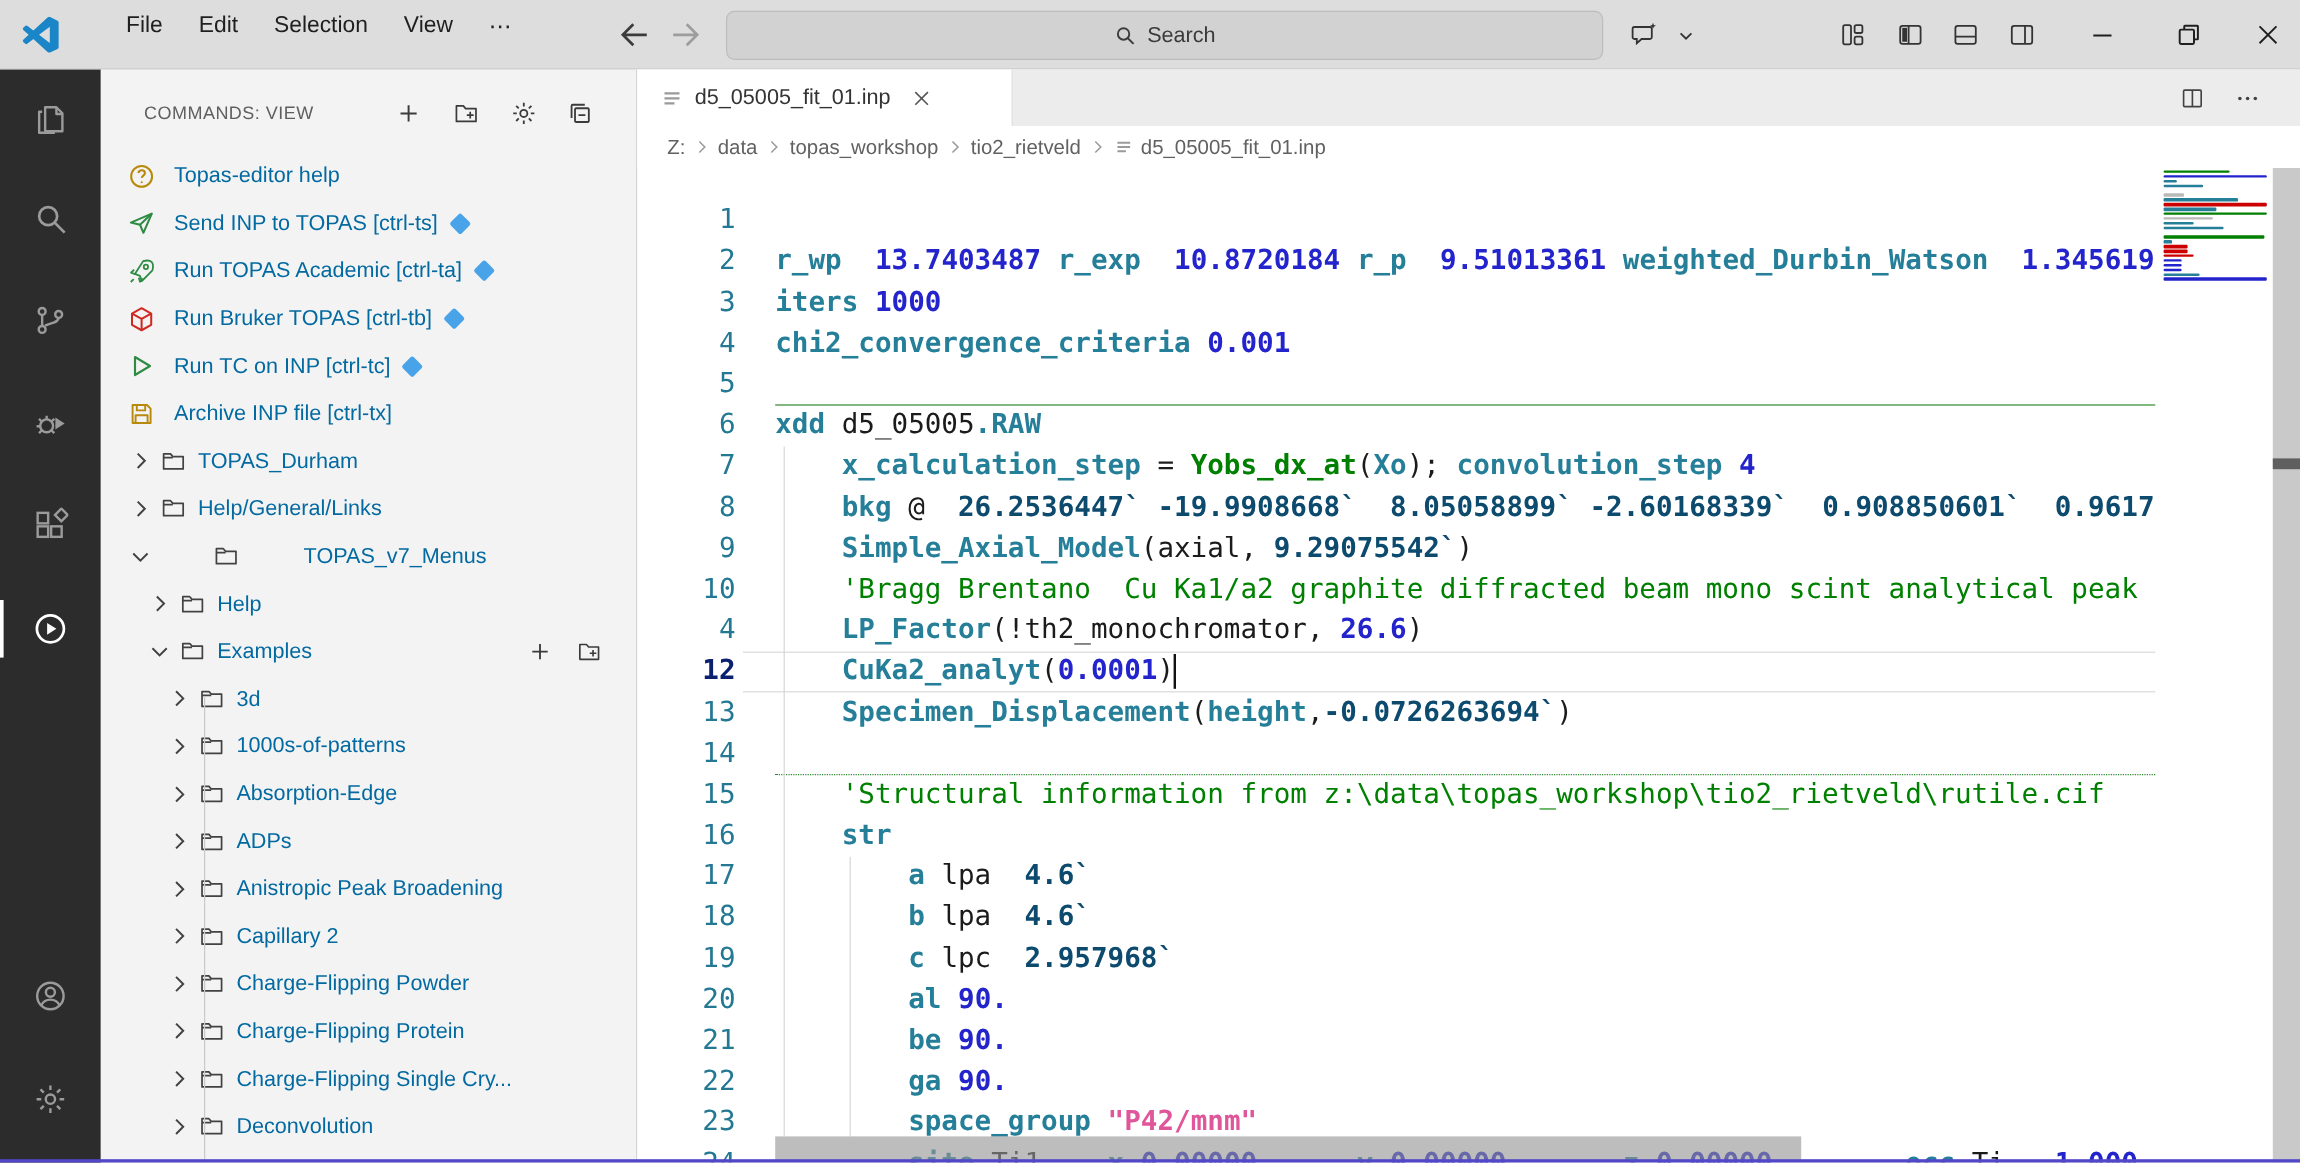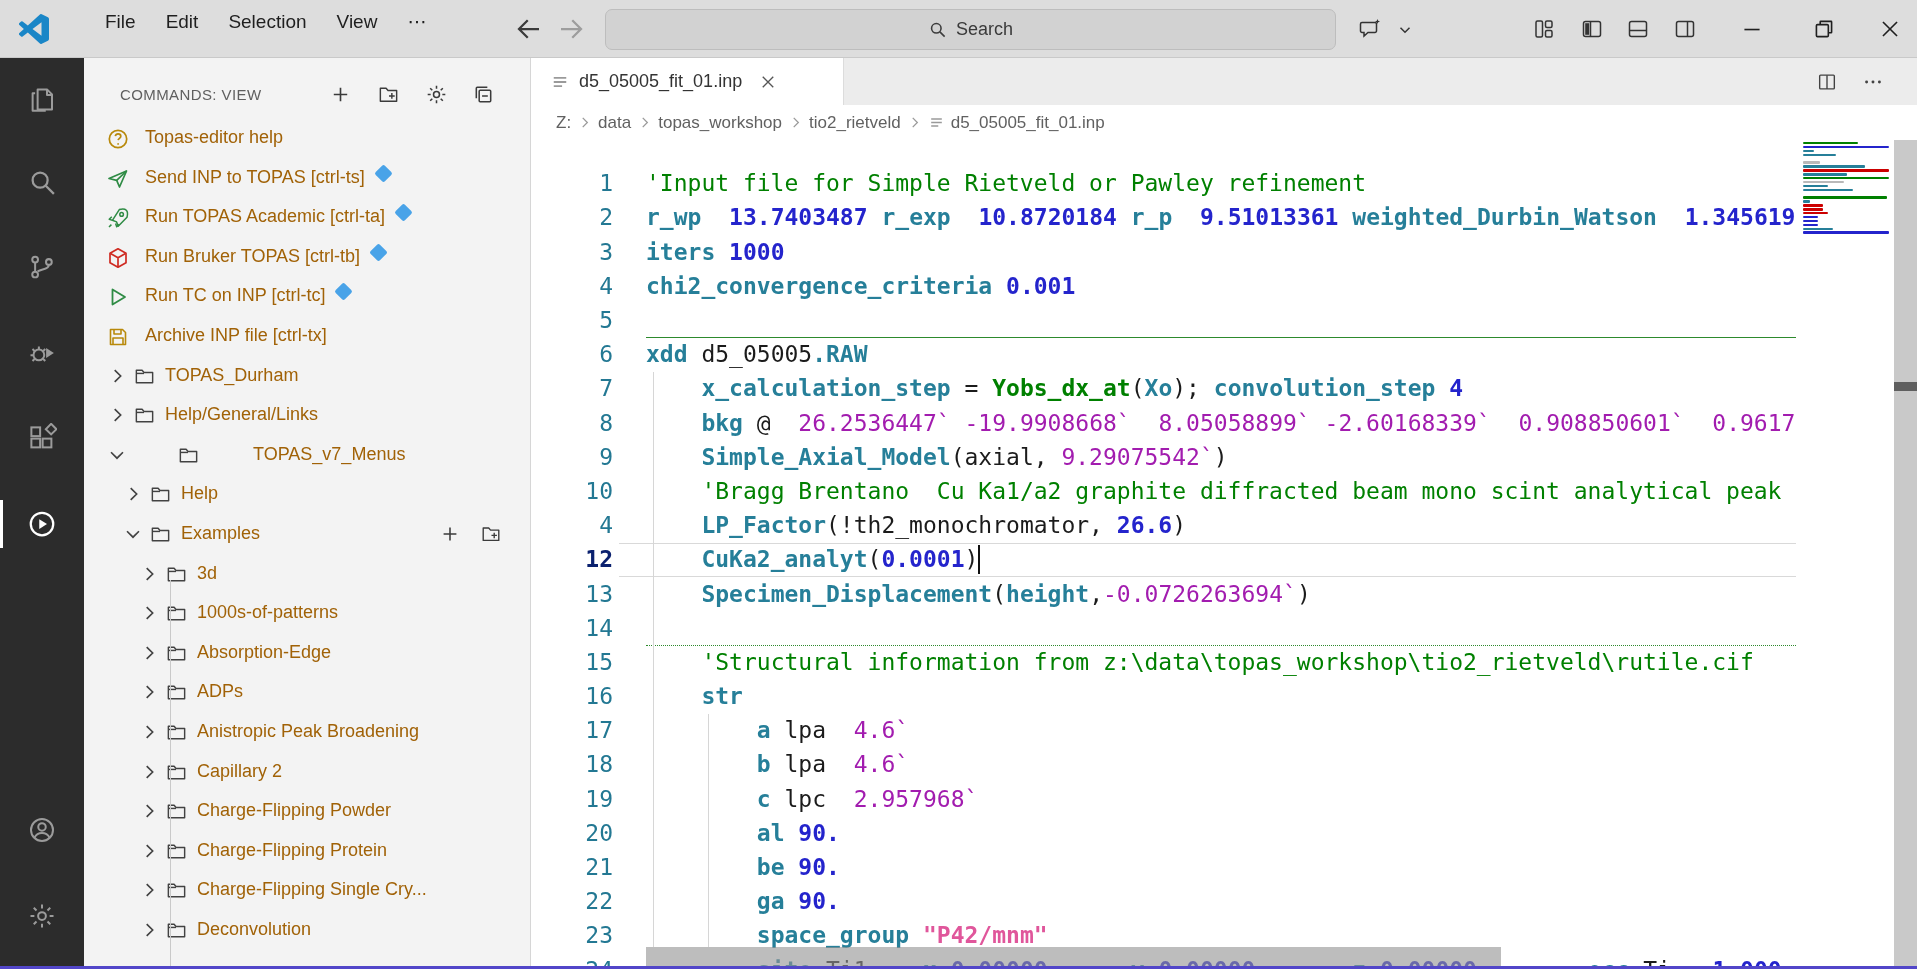--- a/index.html
+++ b/index.html
@@ -23,21 +23,21 @@
   .activitybar{position:absolute;left:0;top:58px;width:84px;height:911px;background:#2c2c2c;}
   .ab-item{position:absolute;left:27px;width:30px;height:30px;color:#9b9b9b;}
   .ab-item.active{color:#ffffff;}
   .ab-indicator{position:absolute;left:0;width:3px;height:48px;background:#fff;}
   
   .sidebar{position:absolute;left:84px;top:58px;width:446px;height:911px;background:#f3f3f3;overflow:hidden;}
   .sb-header{position:absolute;left:0;top:0;width:446px;height:64px;}
   .sb-title{position:absolute;left:36px;top:28px;font-size:15px;letter-spacing:.4px;color:#5f5f5f;}
   .sb-act{position:absolute;top:25px;width:23px;height:23px;color:#3b3b3b;}
   .sb-rows{position:absolute;left:0;top:69px;width:446px;}
-  .sb-row{height:39.6px;display:flex;align-items:flex-start;font-size:18px;color:#a16207;white-space:nowrap;}
+  .sb-row{height:39.6px;display:flex;align-items:center;font-size:18px;color:#0369a1;white-space:nowrap;}
   .cmd-icon{width:24px;height:24px;margin-left:22px;flex:0 0 auto;}
   .cmd-label{margin-left:15px;}
   .diamond{width:13px;height:13px;background:#49a3e8;transform:rotate(45deg);margin-left:12px;flex:0 0 auto;border-radius:2px;}
   .chev{width:22px;height:22px;color:#424242;flex:0 0 auto;margin-left:22px;}
   .ficon{width:23px;height:23px;color:#424242;flex:0 0 auto;margin-left:5px;}
   .tree-label{margin-left:9px;}
   .row-actions{margin-left:auto;margin-right:28px;display:flex;gap:19px;}
   .row-actions .sb-act2{width:22px;height:22px;color:#3b3b3b;}
   .tree-guide{position:absolute;left:86px;top:522px;width:1px;height:389px;background:#c9c9c9;}
   .ic-gold{color:#b8890b;} .ic-green{color:#2e8b44;} .ic-red{color:#cf2a21;}
@@ -58,21 +58,21 @@
   .code{position:absolute;left:0;top:82px;width:1387px;height:829px;overflow:hidden;
     font-family:"DejaVu Sans Mono",monospace;font-size:23px;}
   .code-lines{position:absolute;left:0;top:26.3px;z-index:2;}
   .crow{height:34.2px;line-height:34.2px;display:flex;white-space:pre;}
   .ln{width:115px;padding-right:33px;text-align:right;color:#237893;flex:0 0 auto;}
   .ln.cur{color:#0b216f;font-weight:bold;}
   .lc{white-space:pre;}
   .tk-k{color:#267f99;font-weight:bold;}
   .tk-g{color:#008000;font-weight:bold;}
   .tk-n{color:#2424cc;font-weight:bold;}
-  .tk-r{color:#a21caf;font-weight:normal;}
+  .tk-r{color:#0c4a6e;font-weight:bold;}
   .tk-c{color:#008000;}
   .tk-s{color:#e0569b;font-weight:bold;}
   .tk-p{color:#1b1b1b;}
   .sep{position:absolute;left:115px;width:1150px;height:0;border-top:1px solid #2d8a2d;z-index:1;}
   .sep.dotted{border-top-style:dotted;}
   .indent-guide{position:absolute;width:1px;background:#d6d6d6;z-index:1;}
   .current-line{position:absolute;left:88px;width:1177px;height:34.2px;border-top:1px solid #d9d9d9;
     border-bottom:1px solid #d9d9d9;z-index:0;}
   .cursor{position:absolute;width:2px;height:29px;background:#111;z-index:3;}
   .hscroll{position:absolute;left:115px;top:807px;width:855px;height:21px;background:rgba(148,148,148,.62);z-index:4;}
@@ -610,21 +610,21 @@
 
     <div class="code">
       <div class="current-line" id="current-line" style="top: 402.5px;"></div>
       <div id="separators">
           <div class="sep" style="top: 196.8px;"></div>
           <div class="sep dotted" style="top: 504.6px;"></div>
         </div>
       <div class="indent-guide" style="left:122px;top:231.5px;height:575px;"></div>
       <div class="indent-guide" style="left:177px;top:573.5px;height:233px;"></div>
       <div class="code-lines" id="code-lines">
-          <div class="crow"><span class="ln">1</span><span class="lc"><span class="tk-c">'Input file for Simple Rietveld or Pawley refinement</span></span></div>
+          <div class="crow"><span class="ln">1</span></div>
           <div class="crow"><span class="ln">2</span><span class="lc"><span class="tk-k">r_wp</span><span class="tk-p">  </span><span class="tk-n">13.7403487</span><span class="tk-p"> </span><span class="tk-k">r_exp</span><span class="tk-p">  </span><span class="tk-n">10.8720184</span><span class="tk-p"> </span><span class="tk-k">r_p</span><span class="tk-p">  </span><span class="tk-n">9.51013361</span><span class="tk-p"> </span><span class="tk-k">weighted_Durbin_Watson</span><span class="tk-p">  </span><span class="tk-n">1.345619</span></span></div>
           <div class="crow"><span class="ln">3</span><span class="lc"><span class="tk-k">iters</span><span class="tk-p"> </span><span class="tk-n">1000</span></span></div>
           <div class="crow"><span class="ln">4</span><span class="lc"><span class="tk-k">chi2_convergence_criteria</span><span class="tk-p"> </span><span class="tk-n">0.001</span></span></div>
           <div class="crow"><span class="ln">5</span><span class="lc"></span></div>
           <div class="crow"><span class="ln">6</span><span class="lc"><span class="tk-k">xdd</span><span class="tk-p"> d5_05005</span><span class="tk-k">.RAW</span></span></div>
           <div class="crow"><span class="ln">7</span><span class="lc"><span class="tk-p">    </span><span class="tk-k">x_calculation_step</span><span class="tk-p"> = </span><span class="tk-g">Yobs_dx_at</span><span class="tk-p">(</span><span class="tk-k">Xo</span><span class="tk-p">); </span><span class="tk-k">convolution_step</span><span class="tk-p"> </span><span class="tk-n">4</span></span></div>
           <div class="crow"><span class="ln">8</span><span class="lc"><span class="tk-p">    </span><span class="tk-k">bkg</span><span class="tk-p"> @  </span><span class="tk-r">26.2536447`</span><span class="tk-p"> </span><span class="tk-r">-19.9908668`</span><span class="tk-p">  </span><span class="tk-r">8.05058899`</span><span class="tk-p"> </span><span class="tk-r">-2.60168339`</span><span class="tk-p">  </span><span class="tk-r">0.908850601`</span><span class="tk-p">  </span><span class="tk-r">0.9617</span></span></div>
           <div class="crow"><span class="ln">9</span><span class="lc"><span class="tk-p">    </span><span class="tk-k">Simple_Axial_Model</span><span class="tk-p">(axial, </span><span class="tk-r">9.29075542`</span><span class="tk-p">)</span></span></div>
           <div class="crow"><span class="ln">10</span><span class="lc"><span class="tk-p">    </span><span class="tk-c">'Bragg Brentano  Cu Ka1/a2 graphite diffracted beam mono scint analytical peak</span></span></div>
           <div class="crow"><span class="ln">4</span><span class="lc"><span class="tk-p">    </span><span class="tk-k">LP_Factor</span><span class="tk-p">(!th2_monochromator, </span><span class="tk-n">26.6</span><span class="tk-p">)</span></span></div>

